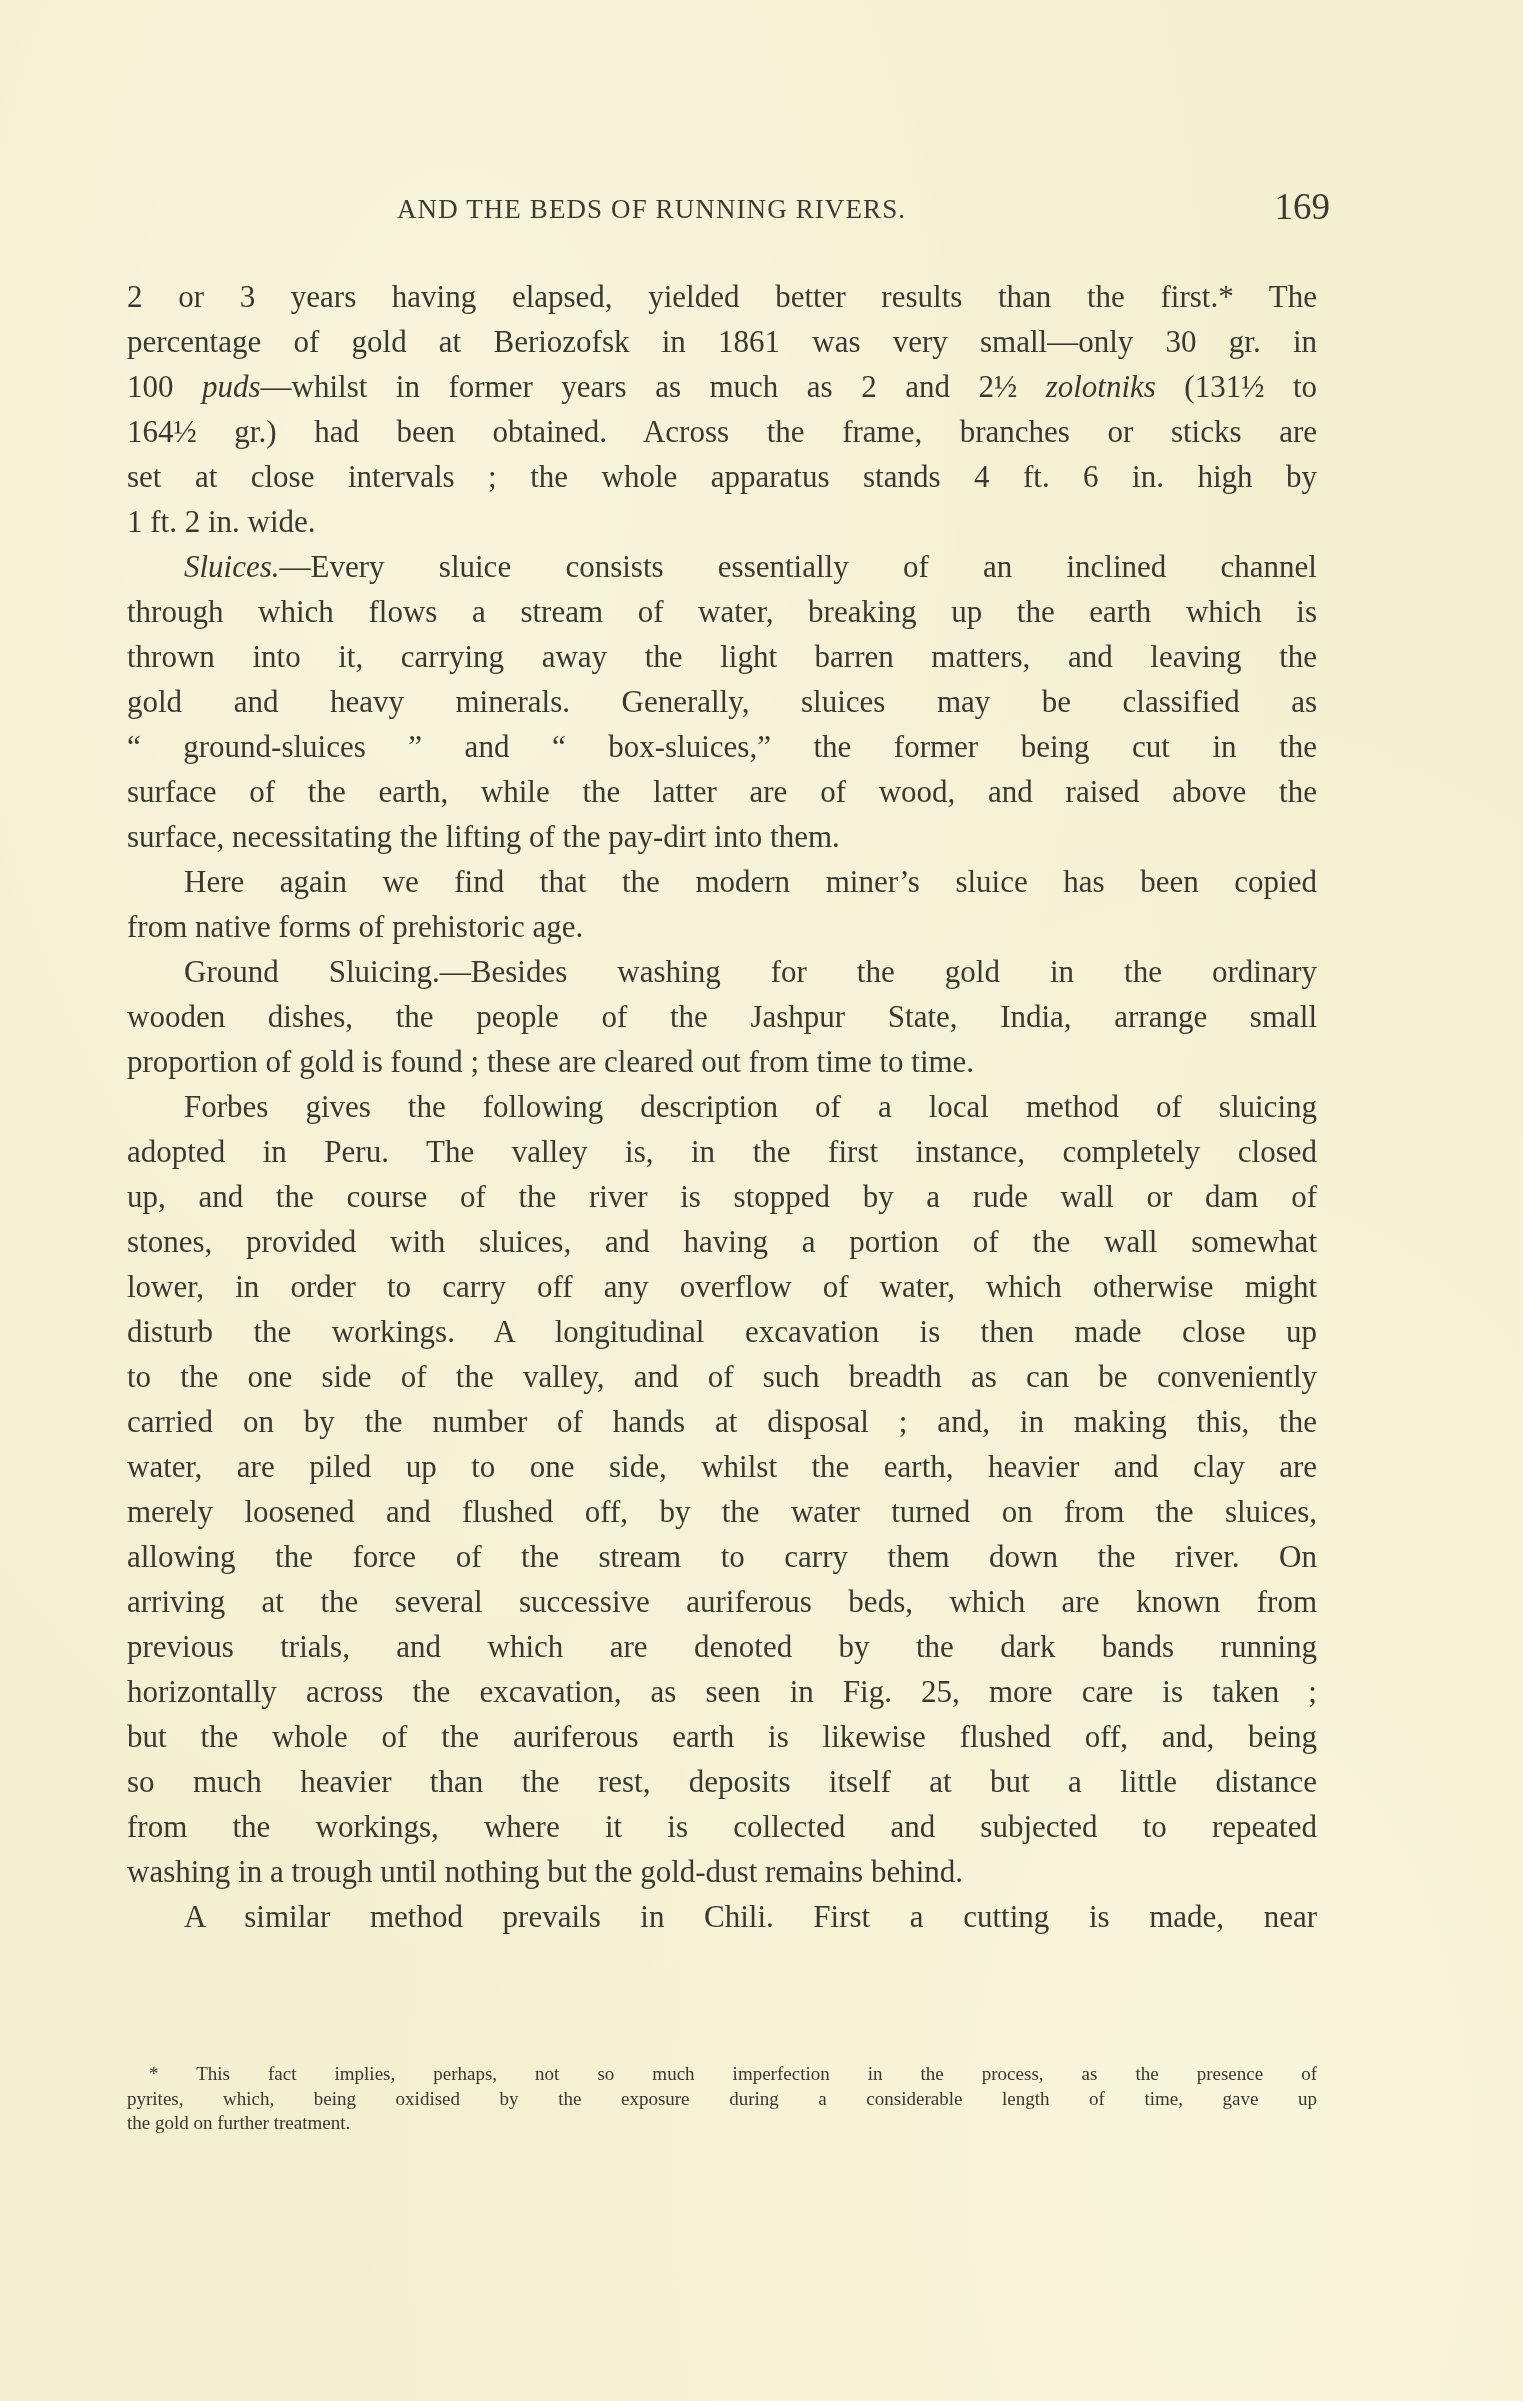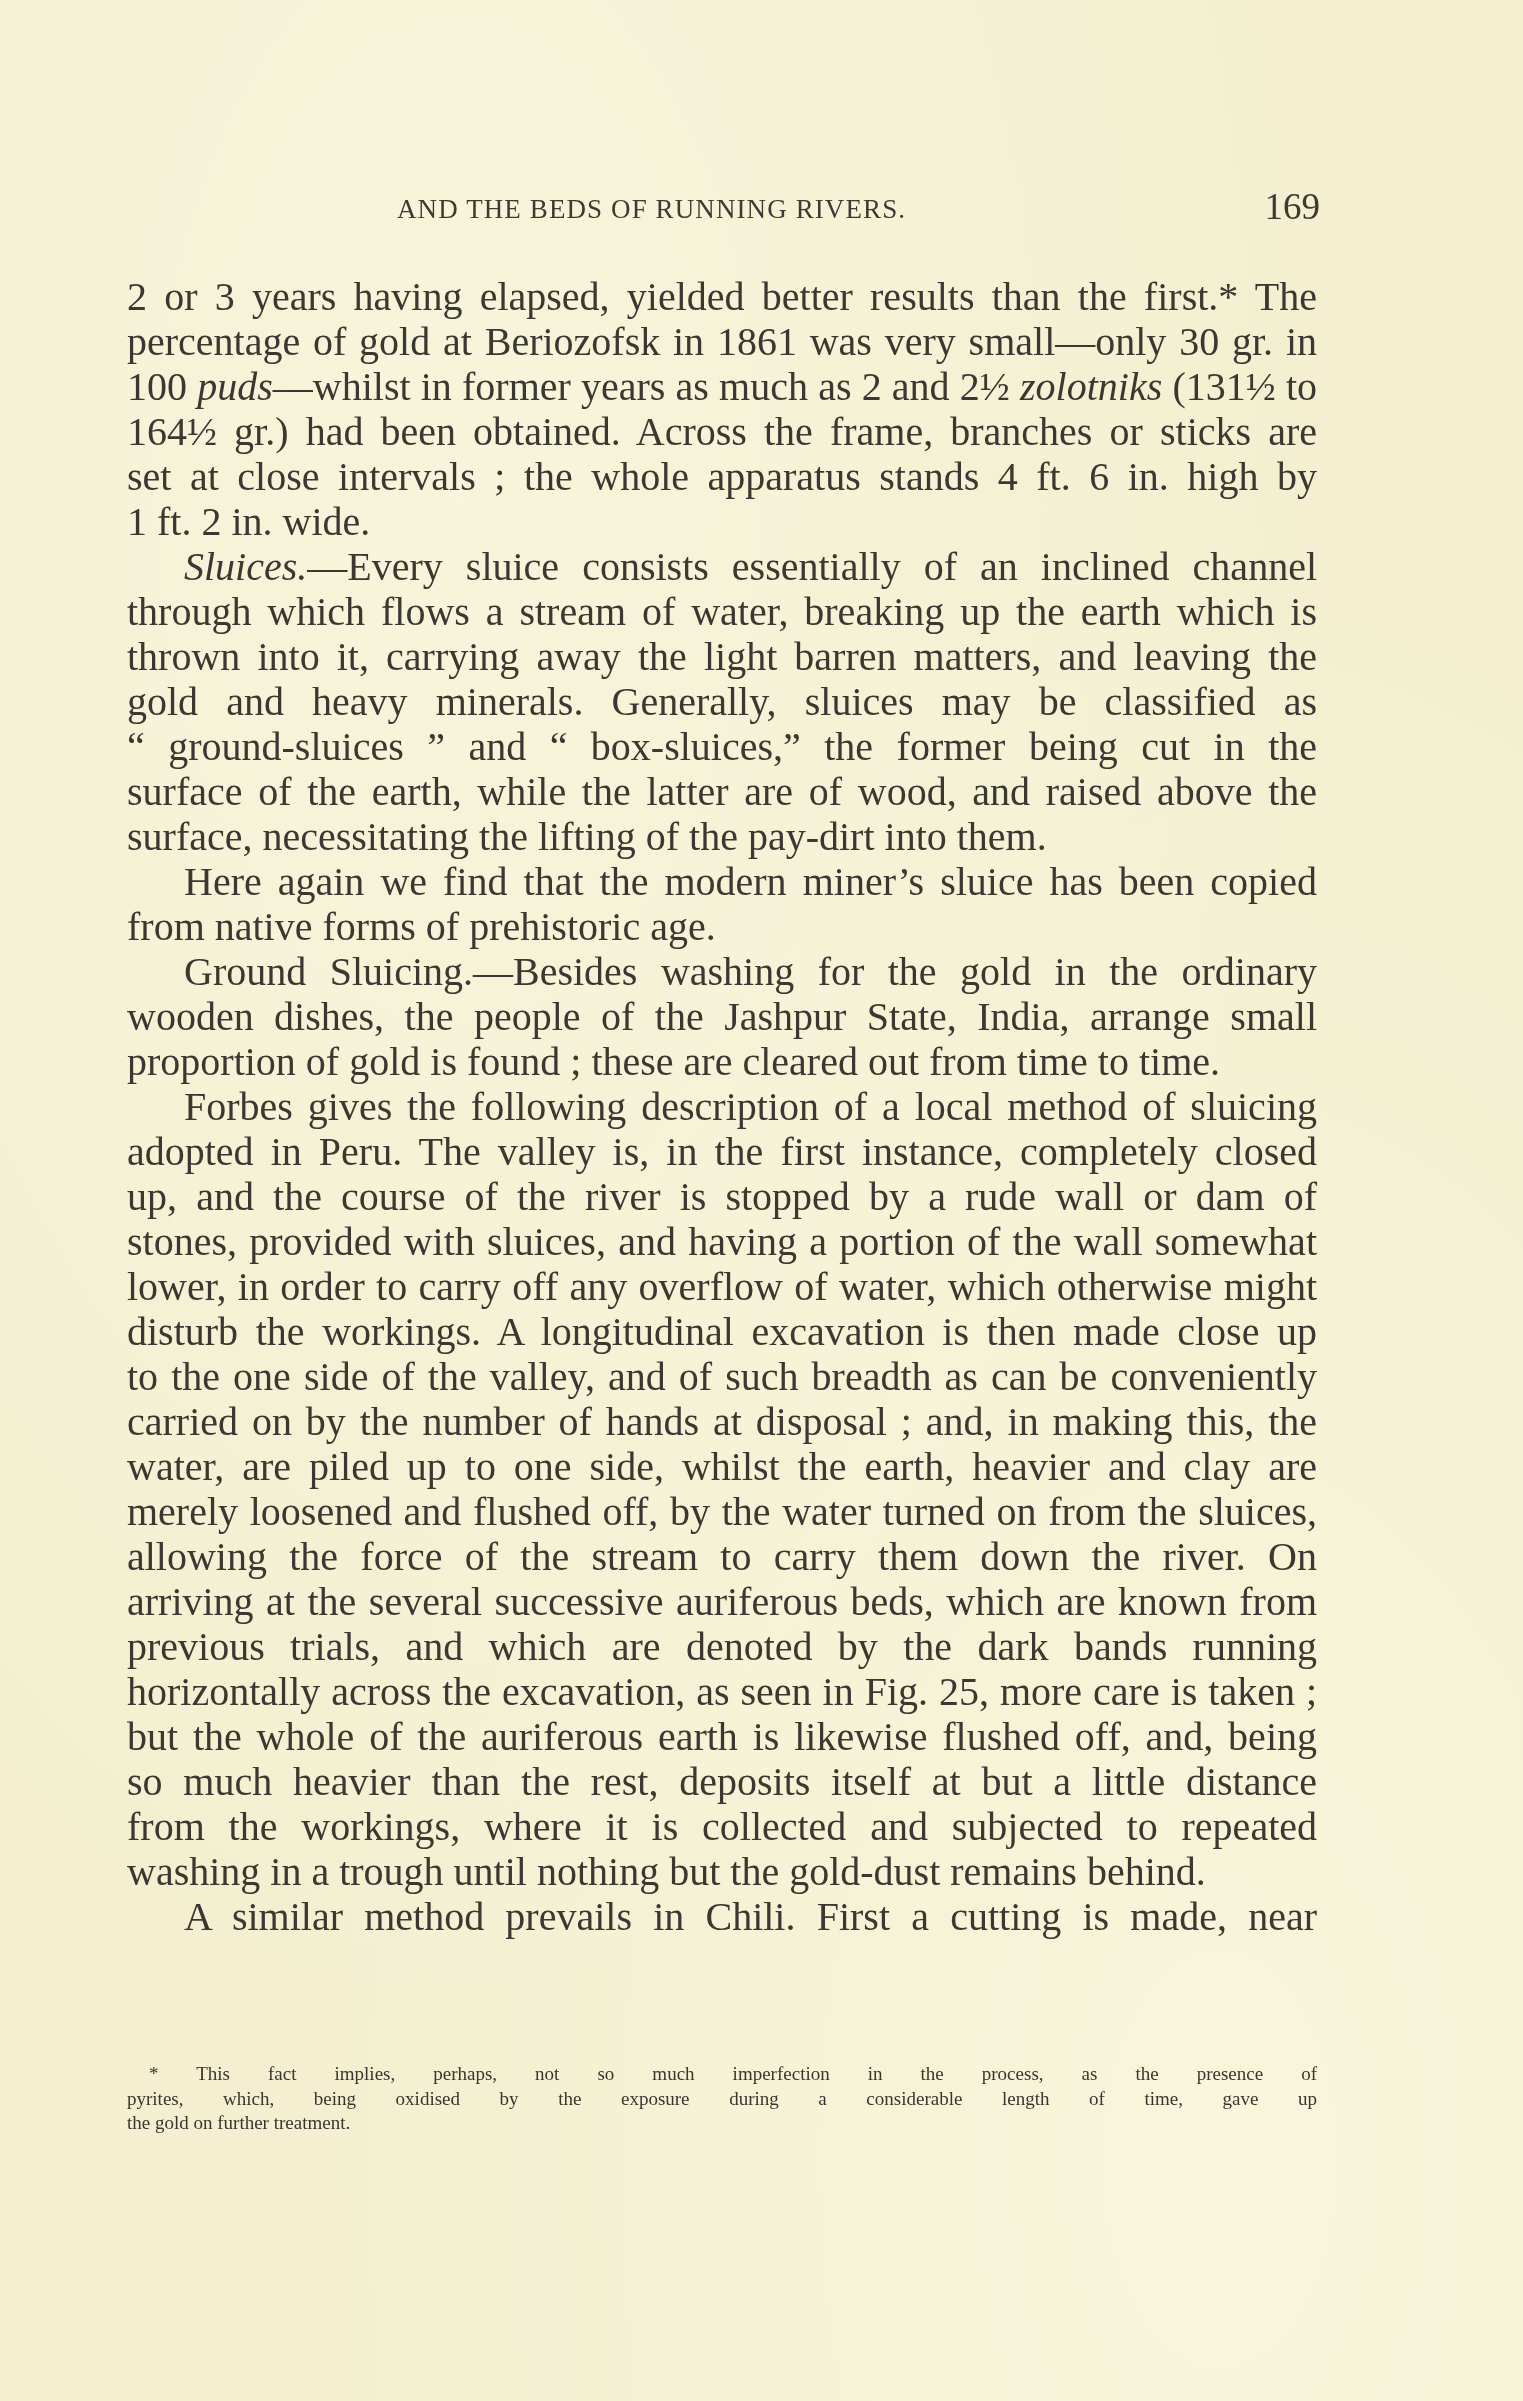--- a/index.html
+++ b/index.html
@@ -30,33 +30,33 @@
     left: 397px;
     top: 192px;
     font-size: 27px;
     letter-spacing: 1.1px;
     line-height: 35px;
     white-space: nowrap;
     color: #3e3a33;
   }
   .page-number {
     position: absolute;
-    right: 204px;
+    right: 194px;
     top: 186px;
     font-size: 37px;
     line-height: 42px;
     color: #3e3a33;
     text-align: center;
   }
   .body-text {
     position: absolute;
     left: 127px;
     top: 274px;
     width: 1190px;
-    font-size: 40px;
+    font-size: 31px;
     line-height: 45px;
     color: #3b3731;
   }
   .line {
     display: block;
     height: 45px;
     text-align: justify;
     text-align-last: justify;
     white-space: nowrap;
     overflow: visible;

